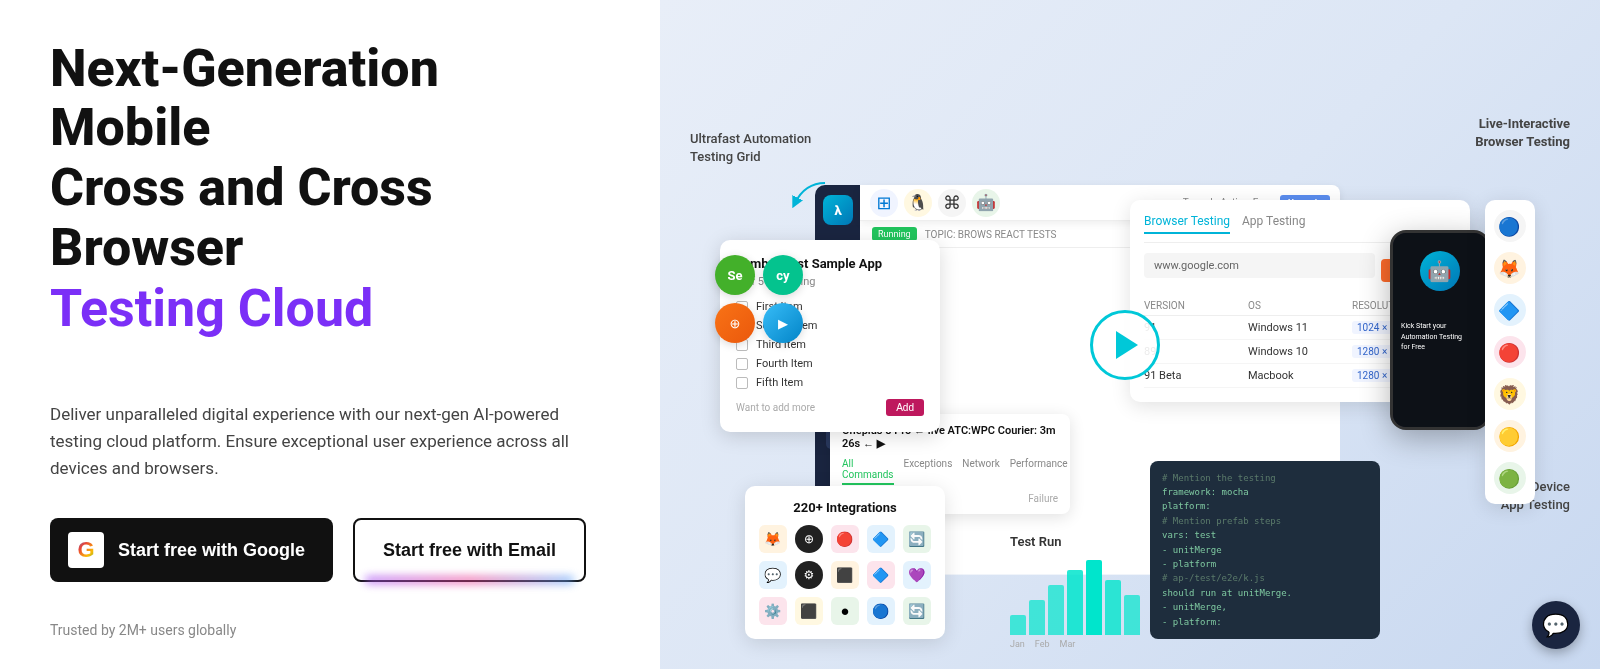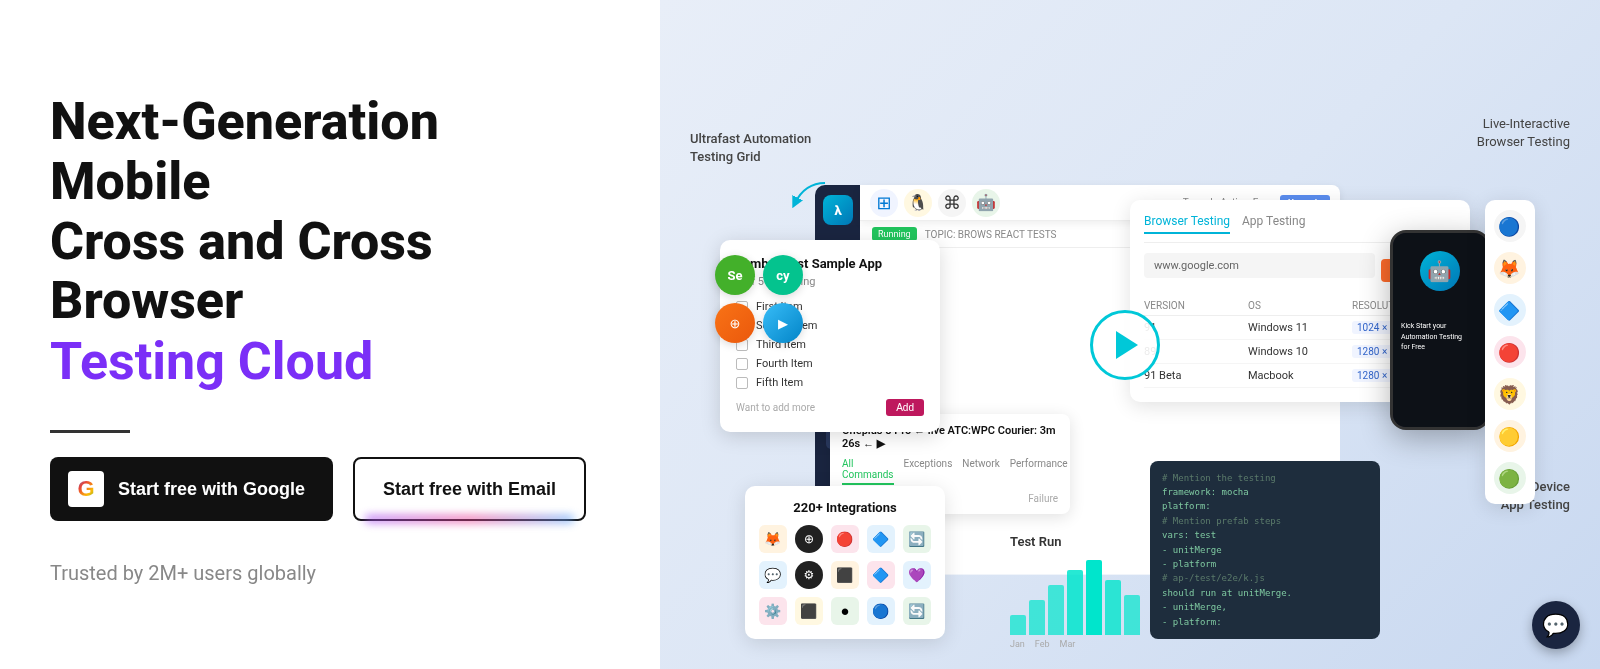--- a/index.html
+++ b/index.html
@@ -126,42 +126,42 @@
       left: 10px;
       right: 10px;
       height: 8px;
       background: linear-gradient(90deg, #a855f7, #ec4899, #60a5fa);
       border-radius: 4px;
       filter: blur(4px);
       opacity: 0.7;
     }
 
     .trusted-text {
-      font-size: 20px;
+      font-size: 14px;
       color: #888;
       margin-top: 8px;
     }
 
     .label-automation {
       position: absolute;
       top: 130px;
       left: 30px;
       font-size: 13px;
       color: #444;
       font-weight: 500;
       line-height: 1.4;
     }
 
     .label-live-browser {
       position: absolute;
       top: 115px;
       right: 30px;
       font-size: 13px;
       color: #444;
-      font-weight: 400;
+      font-weight: 700;
       line-height: 1.4;
       text-align: right;
     }
 
     .label-real-device {
       position: absolute;
       bottom: 155px;
       right: 30px;
       font-size: 13px;
       color: #444;
@@ -590,20 +590,21 @@
 
 <div class="left-panel">
   <h1 class="headline">
     <span>Next-Generation Mobile</span><br>
     <span>Cross and Cross Browser</span>
   </h1>
   <div class="headline-purple">Testing Cloud</div>
 
   <div class="divider"></div>
 
+  <p class="description">Deliver unparalleled digital experience with our next-gen AI-powered testing cloud platform. Ensure exceptional user experience across all devices and browsers.</p>
 
   <div class="cta-buttons">
     <button class="btn-google">
       <span class="google-icon-wrap">
         <span class="google-g">G</span>
       </span>
       <span>Start free with Google</span>
     </button>
     <button class="btn-email">
       <span>Start free with Email</span>

